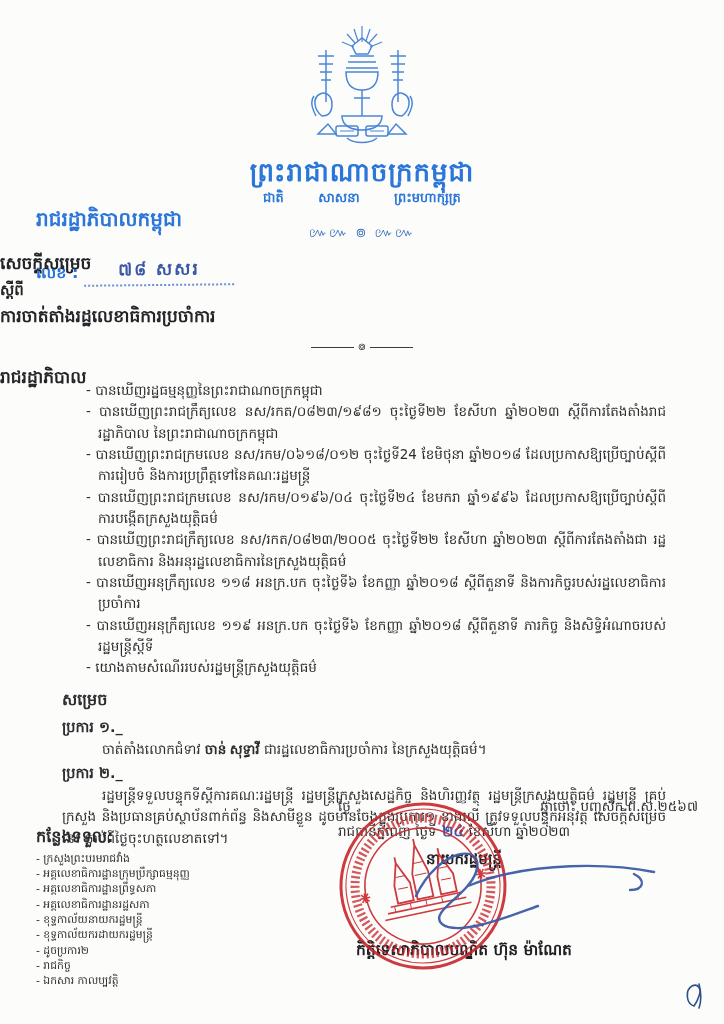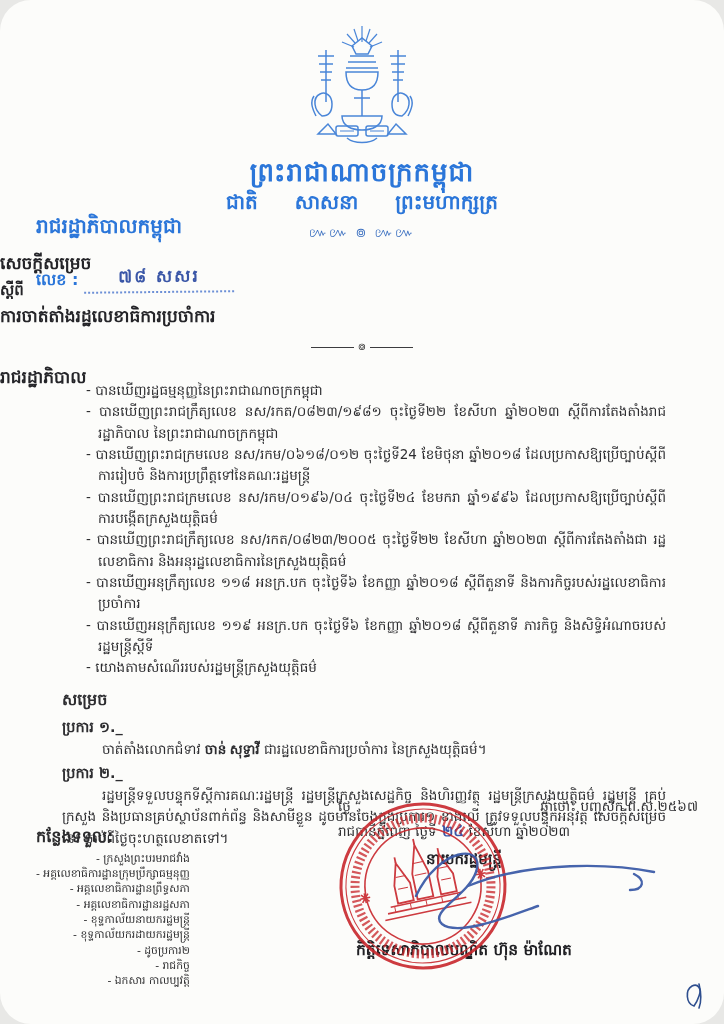--- a/index.html
+++ b/index.html
@@ -2,31 +2,30 @@
 <html><head>
 <meta charset="utf-8">
 <style>
   * { margin:0; padding:0; box-sizing:border-box; }
   html,body { background:#e8e8e6; }
   .page {
     position:relative; width:724px; height:1024px; margin:0 auto;
     background:#fcfcfa; overflow:hidden;
     font-family:"DejaVu Sans","Liberation Sans",sans-serif;
     color:#2d2d30;
-    border-radius:31px;
   }
   
   .emblem { position:absolute; left:292px; top:24px; width:140px; height:134px; }
   .kingdom-title { position:absolute; top:156px; left:0; width:100%; text-align:center;
     color:#2b76d9; font-weight:bold; font-size:26px; letter-spacing:1px; }
   .motto { position:absolute; top:189px; left:0; width:100%; text-align:center;
-    color:#2b76d9; font-weight:bold; font-size:20px; word-spacing:30px; }
+    color:#2b76d9; font-weight:bold; font-size:13px; word-spacing:30px; }
   .ornament { position:absolute; top:224px; left:0; width:100%; text-align:center;
     color:#3a6fc0; font-size:13px; letter-spacing:2px; }
-  .gov-block { position:absolute; left:36px; top:213px; color:#2b76d9; }
+  .gov-block { position:absolute; left:36px; top:206px; color:#2b76d9; }
   .gov-name { font-weight:bold; font-size:20px; }
   .num-line { margin-top:22px; font-size:16px; font-weight:bold; display:flex; align-items:flex-end; }
   .num-value { display:inline-block; min-width:150px; text-align:center;
     border-bottom:2px dotted #6c8fd6; color:#3a56a7; font-weight:bold;
     font-size:17px; letter-spacing:2px; transform:rotate(-0.6deg); padding:0 4px 1px; margin-left:6px; }
   
   .doc-title { position:absolute; top:252px; left:0; width:100%; text-align:left; color:#242428; }
   .doc-title .t1 { font-size:17px; font-weight:bold; }
   .doc-title .t2 { font-size:15px; font-weight:bold; margin-top:3px; }
   .doc-title .t3 { font-size:17px; font-weight:bold; margin-top:3px; }
@@ -52,21 +51,21 @@
   .signer-title { position:relative; z-index:4; margin-top:6px; margin-left:88px;
     font-weight:bold; font-size:15px; color:#1f1f24; }
   .signer-name { position:absolute; top:142px; left:18px; white-space:nowrap;
     font-weight:bold; font-size:15.5px; color:#202024; }
   .stamp { position:absolute; left:336px; top:800px; width:174px; height:172px; z-index:2;
     transform:rotate(-12deg); opacity:0.9; }
   .signature-svg { position:absolute; left:382px; top:832px; width:300px; height:112px; z-index:3; }
   
   .recipients { position:absolute; left:36px; top:826px; font-size:10.8px; line-height:1.42; color:#2c2c2e; z-index:1; }
   .recipients .rec-head { font-weight:bold; font-size:16px; margin-bottom:2px; }
-  .recipients ul { list-style:none;text-align:right; }
+  .recipients ul { list-style:none; }
   .recipients li:before { content:"- "; }
   .paraph { position:absolute; right:16px; bottom:12px; width:26px; height:32px; }
 </style>
 </head>
 <body>
 
 <div class="page">
 
   <svg class="emblem" viewBox="0 0 140 134" fill="none">
     <g stroke="#4a86d8" stroke-width="1.5">

